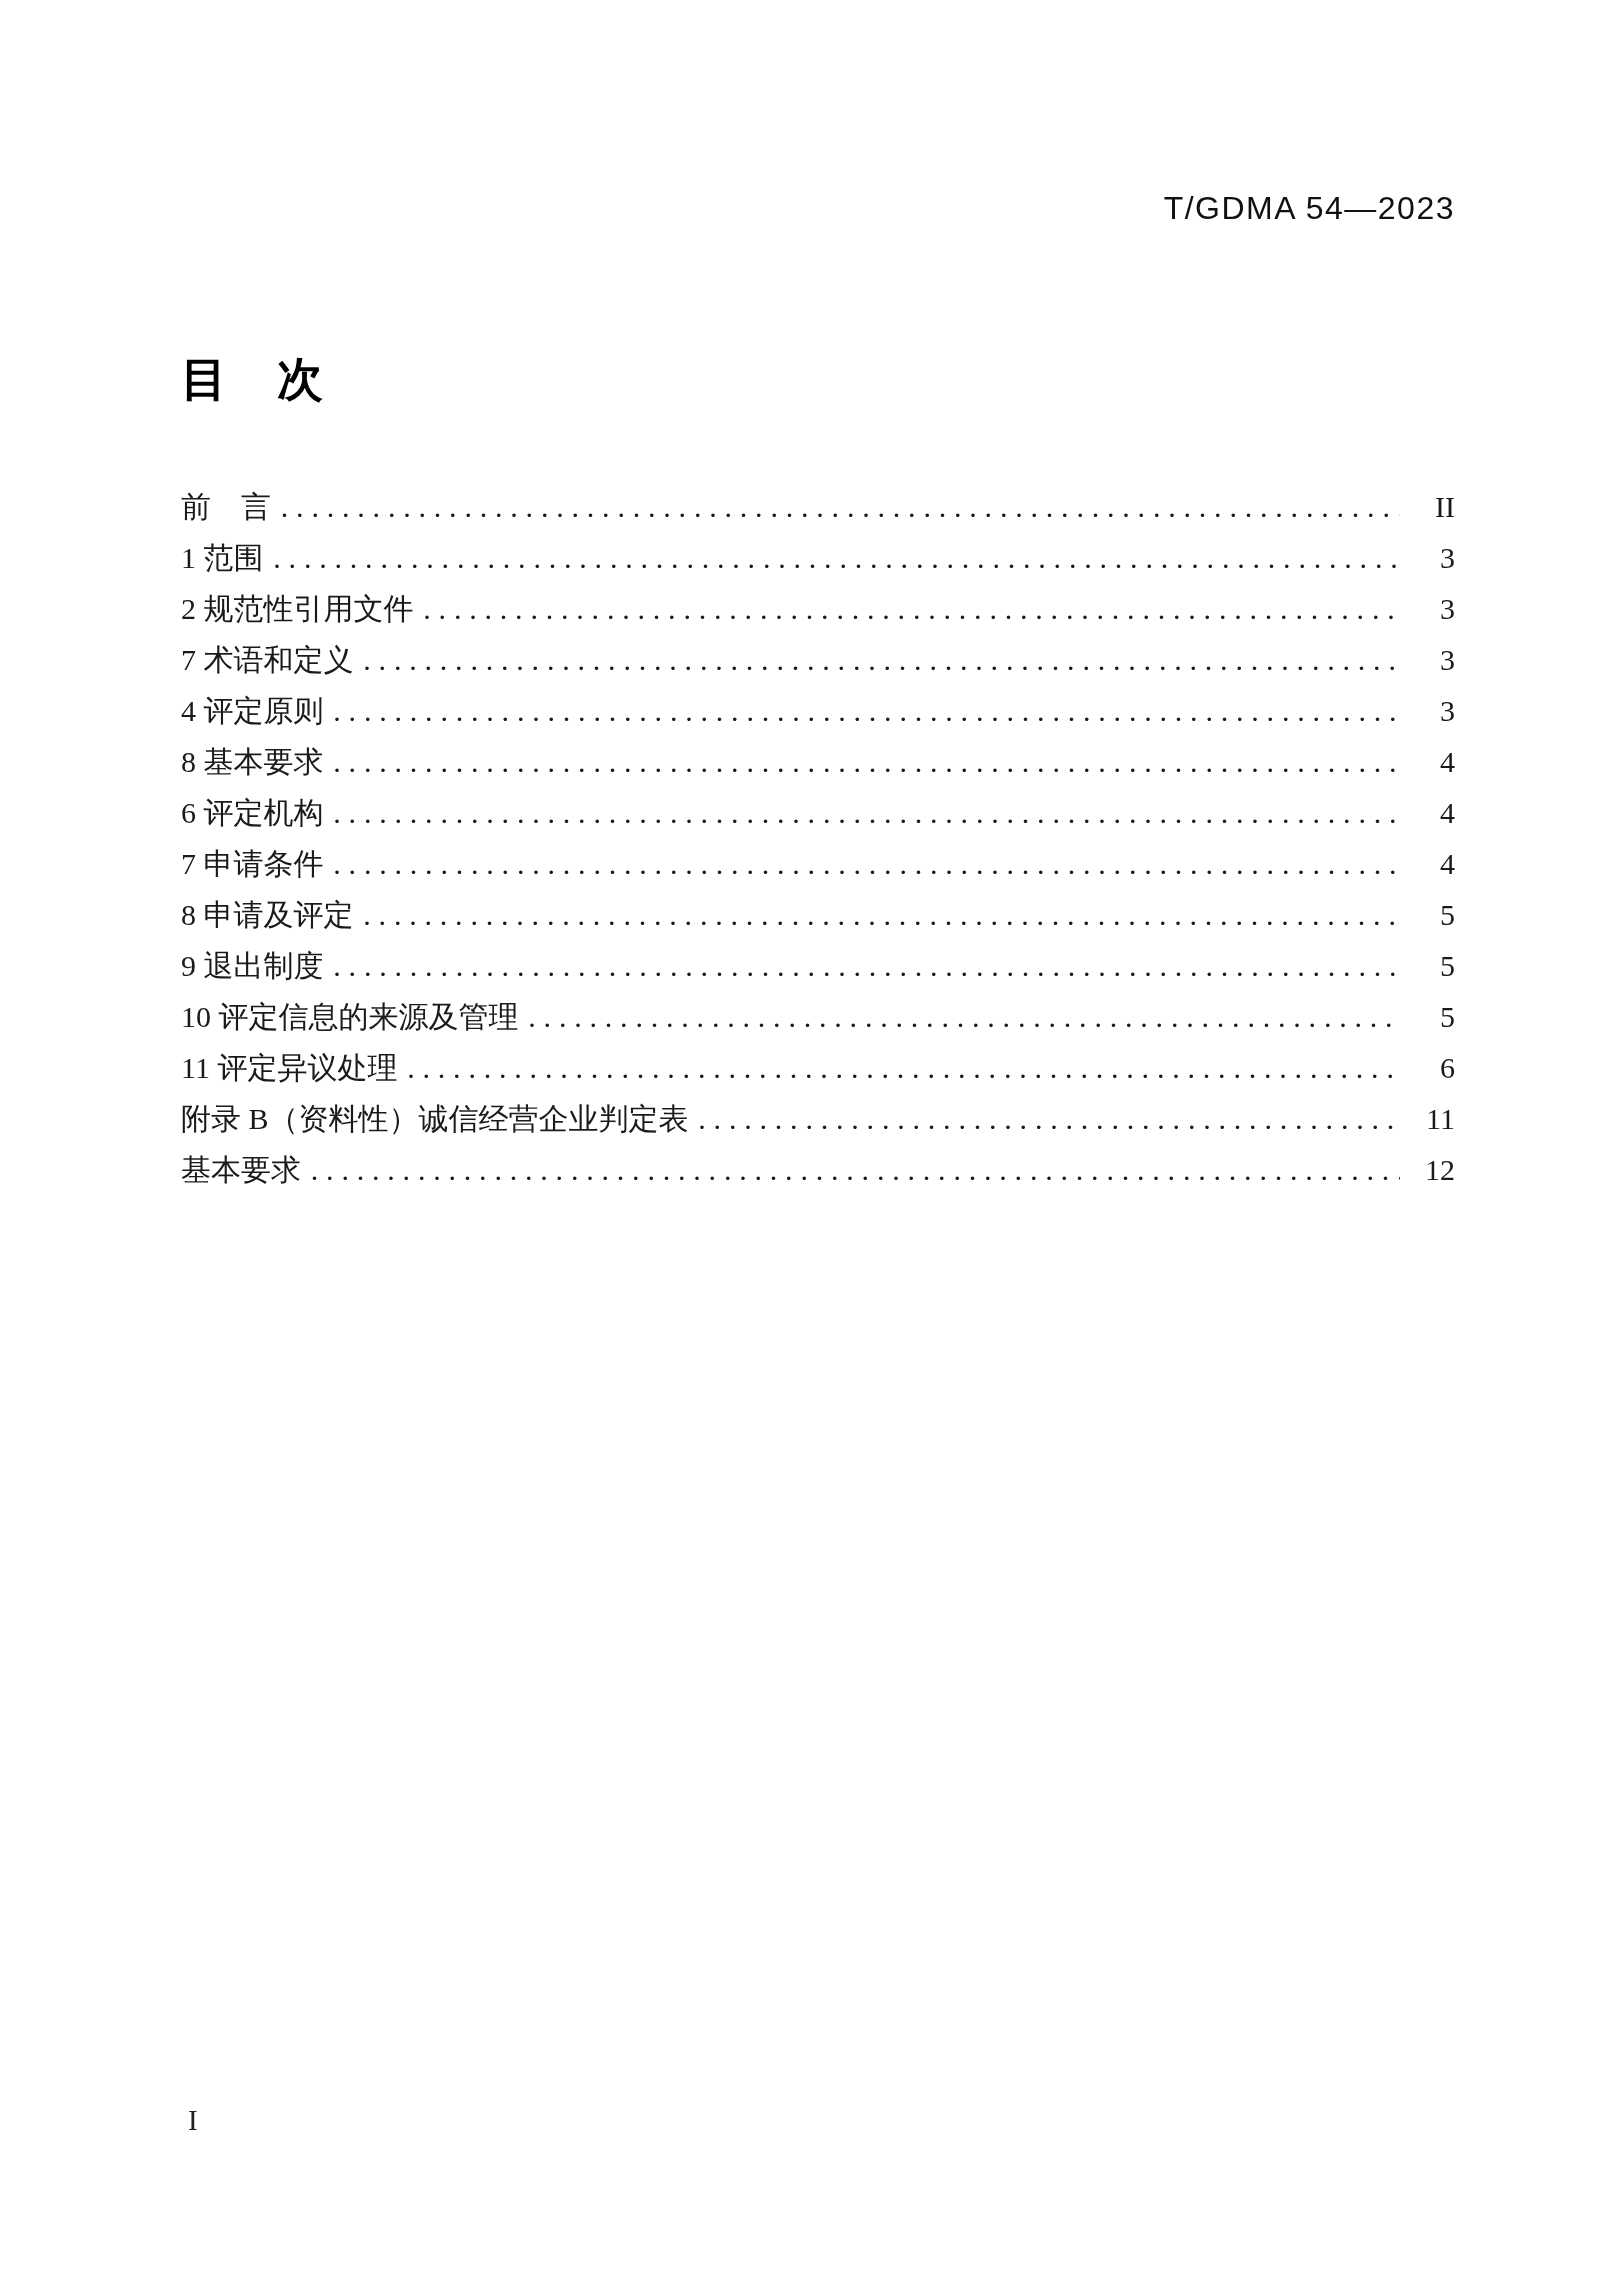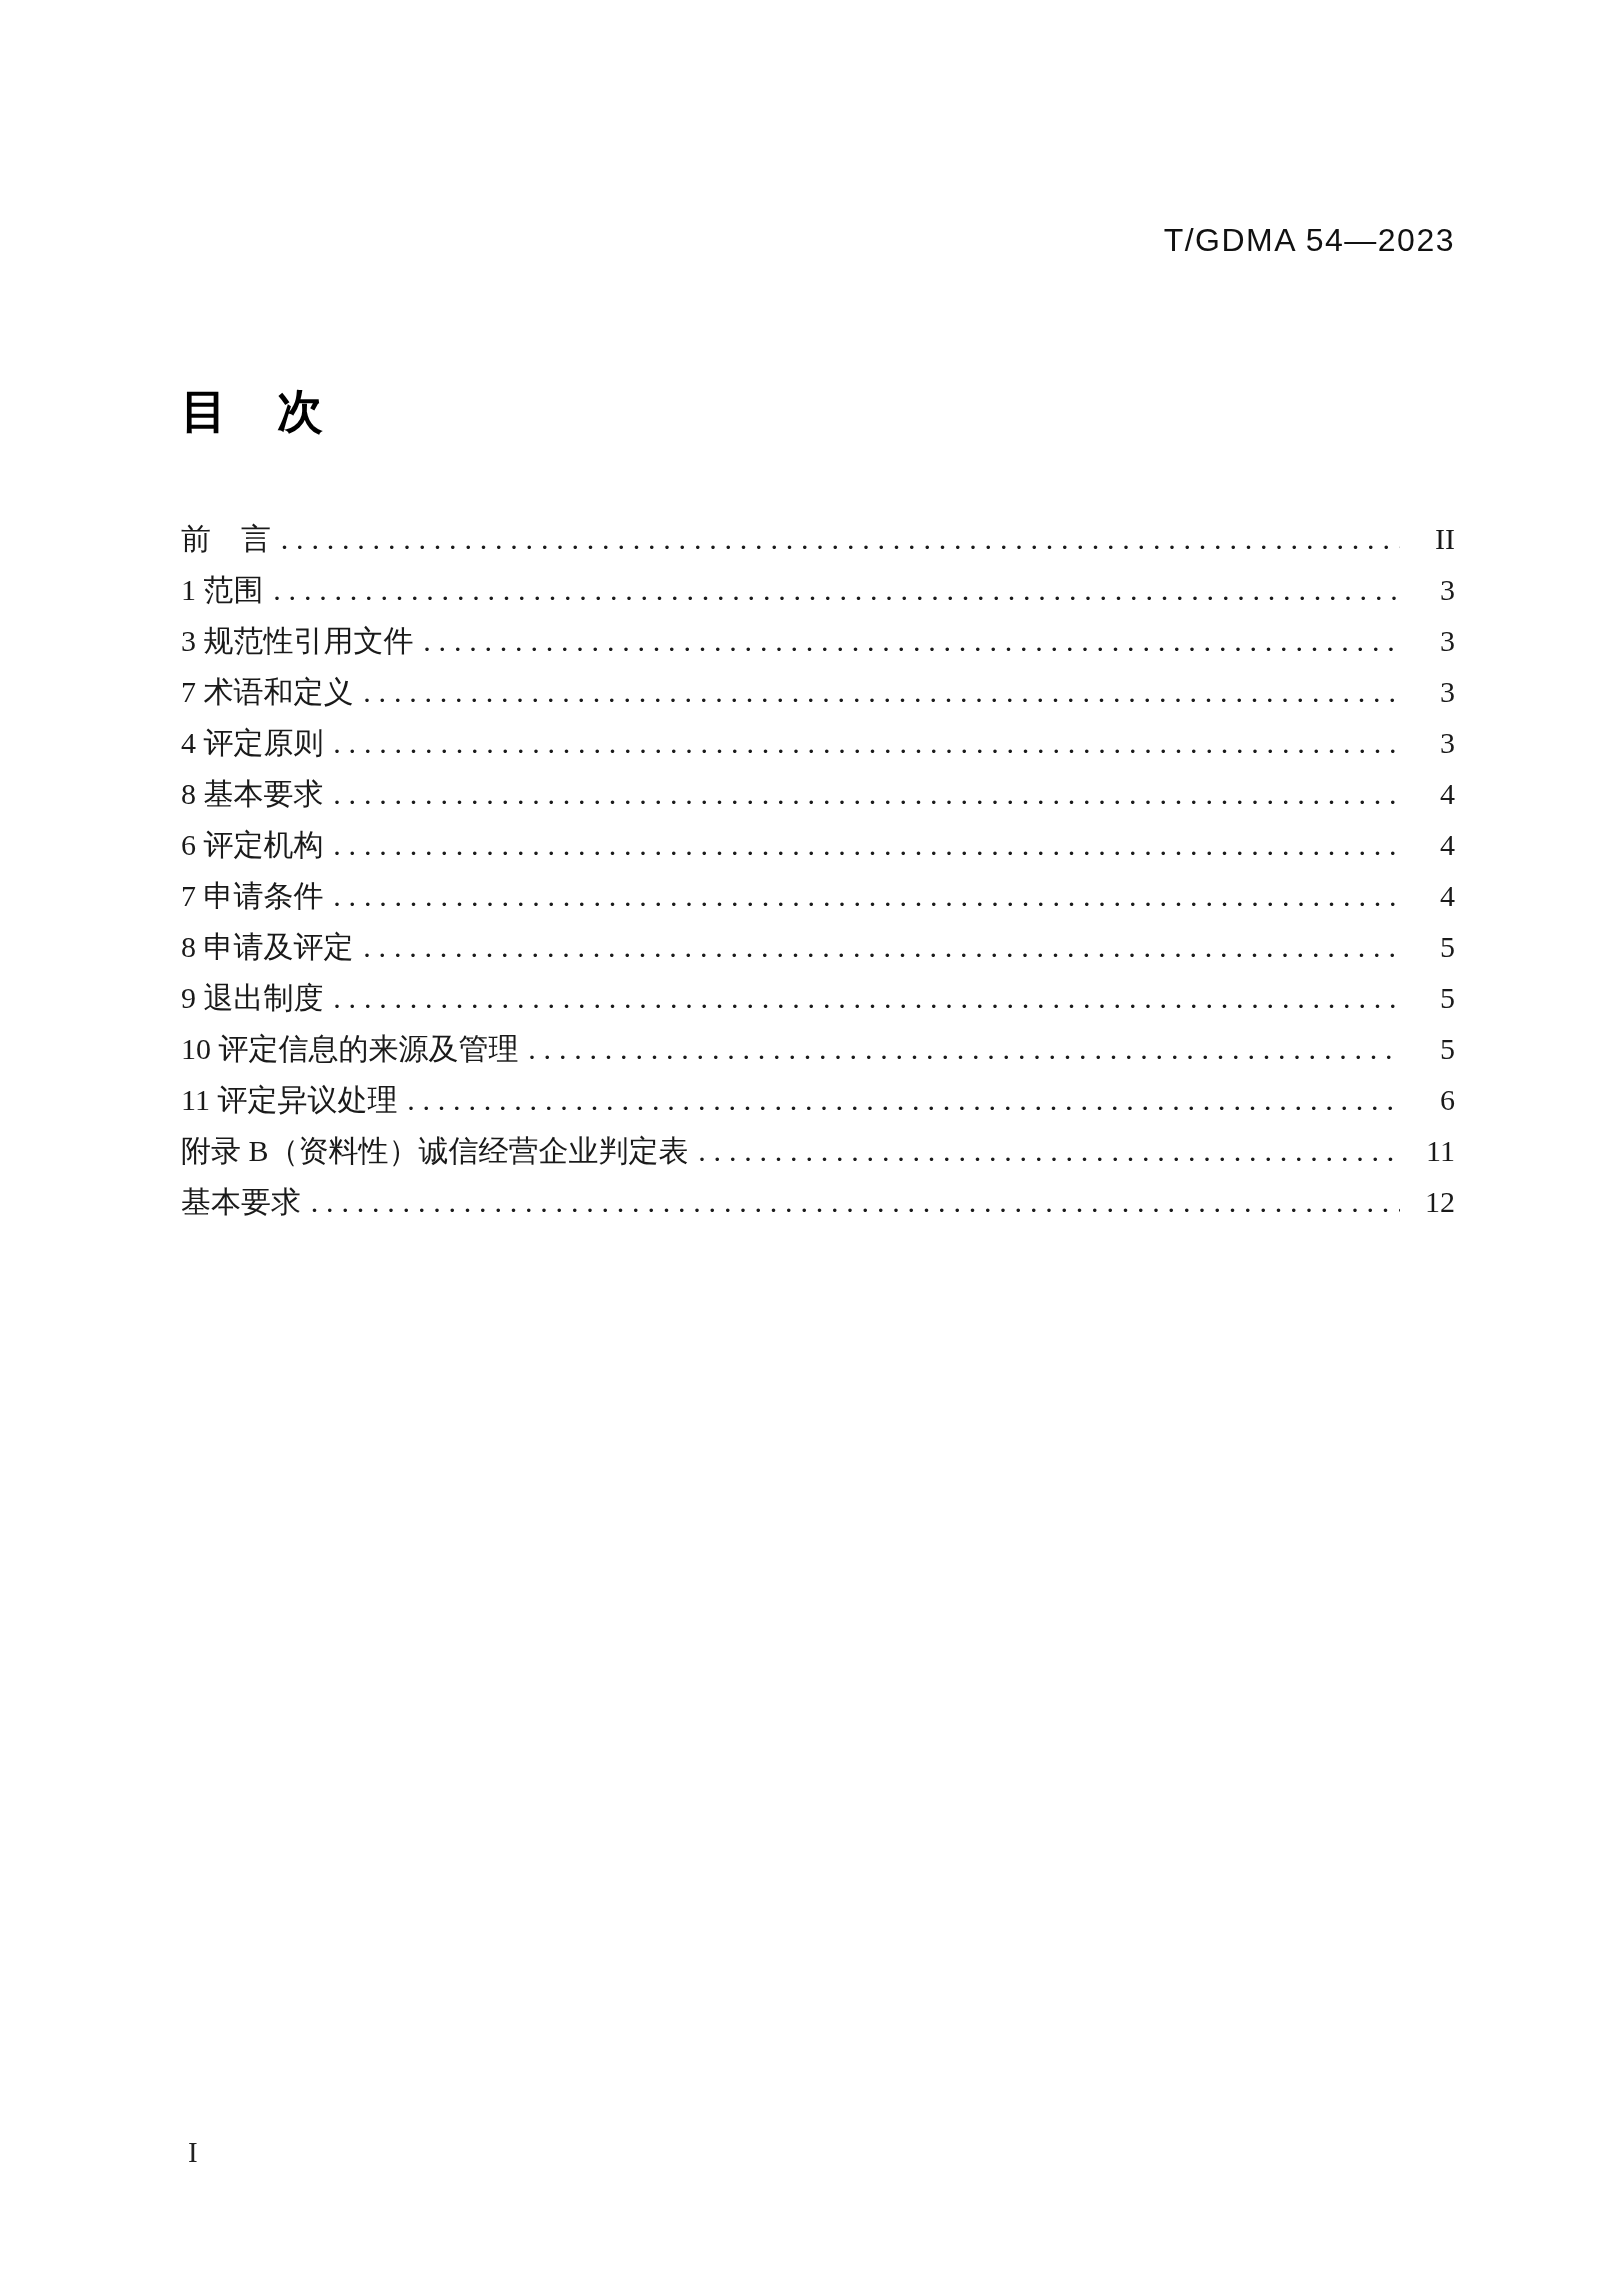--- a/index.html
+++ b/index.html
@@ -4,21 +4,21 @@
 <style>
   html, body { margin: 0; padding: 0; }
   body {
     width: 1620px; height: 2293px;
     background: #ffffff;
     color: #1a1a1a;
     font-family: "Liberation Serif", "DejaVu Serif", serif;
     position: relative;
     overflow: hidden;
   }
-  .page { position: absolute; inset: 0; margin-top: 32px; }
+  .page { position: absolute; inset: 0; }
 
   .doc-code {
     position: absolute;
     top: 190px;
     right: 165px;
     font-family: "Liberation Sans", "DejaVu Sans", sans-serif;
     font-size: 32px;
     letter-spacing: 1.5px;
     color: #111;
     white-space: pre;
@@ -93,21 +93,21 @@
       <span class="toc-label">前　言</span>
       <span class="leader"></span>
       <span class="toc-page">II</span>
     </div>
       <div class="toc-row">
       <span class="toc-label">1 范围</span>
       <span class="leader"></span>
       <span class="toc-page">3</span>
     </div>
       <div class="toc-row">
-      <span class="toc-label">3 规范性引用文件</span>
+      <span class="toc-label">2 规范性引用文件</span>
       <span class="leader"></span>
       <span class="toc-page">3</span>
     </div>
       <div class="toc-row">
       <span class="toc-label">7 术语和定义</span>
       <span class="leader"></span>
       <span class="toc-page">3</span>
     </div>
       <div class="toc-row">
       <span class="toc-label">4 评定原则</span>

